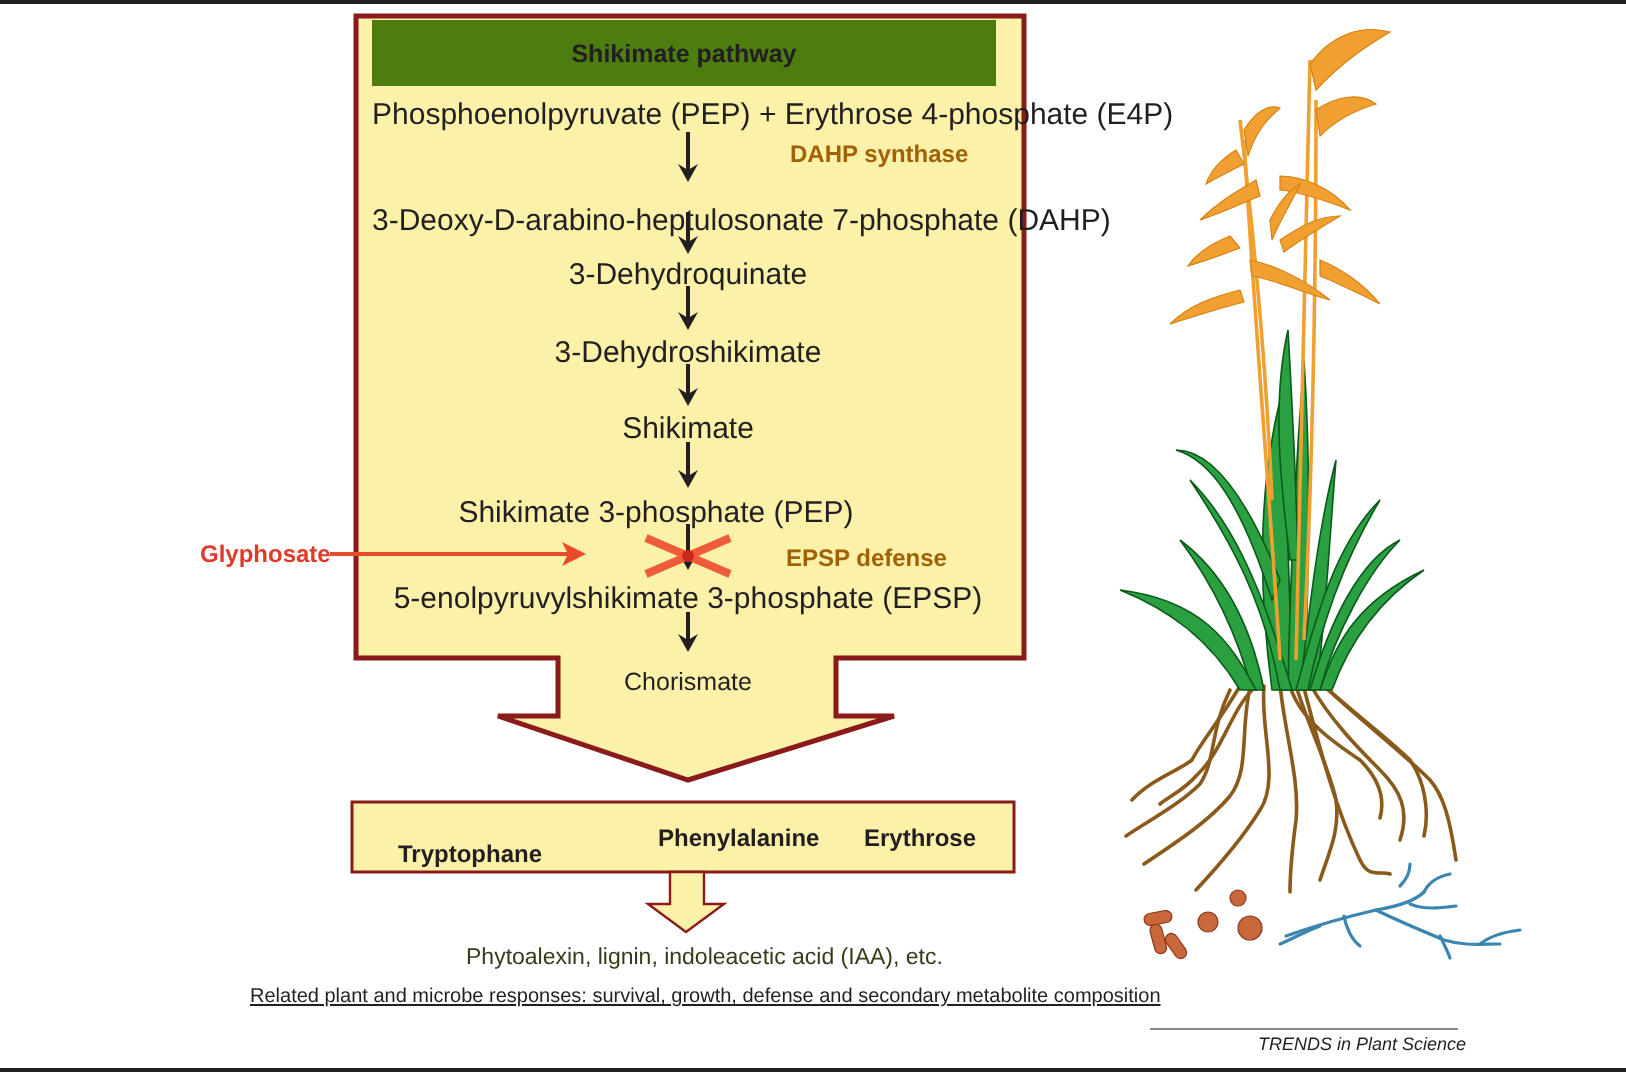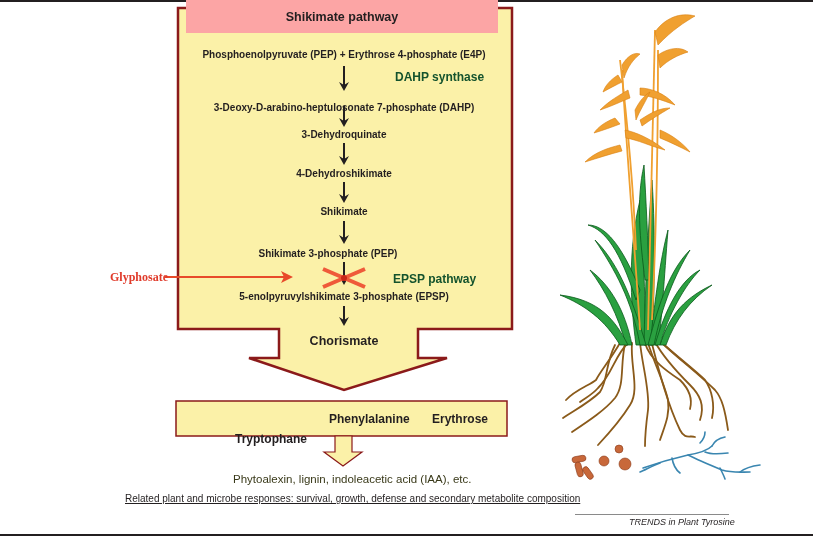--- a/index.html
+++ b/index.html
@@ -2,28 +2,28 @@
 <html><head>
 <meta charset="utf-8">
 <style>
   html, body { margin:0; padding:0; background:#ffffff; }
   body { width:813px; height:537px; position:relative; overflow:hidden;
          font-family:"Liberation Sans", sans-serif; color:#231f20; }
   .abs { position:absolute; }
   .topline { left:0; top:0; width:813px; height:2px; background:#231f20; }
   .botline { left:0; top:534px; width:813px; height:2px; background:#231f20; }
   svg.shapes { position:absolute; left:0; top:0; }
-  .title-box { left:186px; top:0; width:312px; height:33px; background:#fca5a5;
+  .title-box { left:186px; top:10px; width:312px; height:33px; background:#4d7c0f;
                display:flex; align-items:center; justify-content:center;
                font-weight:bold; font-size:12.5px; }
-  .step { font-weight:bold; font-size:10px; text-align:center; white-space:nowrap; }
-  .enzyme { font-weight:bold; font-size:12px; color:#14532d; white-space:nowrap; }
+  .step { font-weight:normal; font-size:15px; text-align:center; white-space:nowrap; }
+  .enzyme { font-weight:bold; font-size:12px; color:#a16207; white-space:nowrap; }
   .glyph-label { font-weight:bold; font-size:12px; color:#e03a2a; white-space:nowrap; }
   .prod { font-weight:bold; font-size:12px; white-space:nowrap; }
-  .chor { font-weight:bold; font-size:12.5px;text-align:center; }
+  .chor { font-weight:normal; font-size:12.5px;text-align:center; }
   .sec { font-size:11.5px; color:#3a3a1a; white-space:nowrap; }
   .resp { font-size:10px; color:#231f20; white-space:nowrap;text-decoration:underline; }
   .trends { font-style:italic; font-size:9px; color:#231f20; white-space:nowrap; }
   .trends-line { left:575px; top:514px; width:154px; height:1px; background:#8a8a8a; }
 </style>
 </head>
 <body>
 
 <div class="abs topline"></div>
 
@@ -143,33 +143,33 @@
     </g>
   </g>
 </svg>
 
 <div class="abs title-box">Shikimate pathway</div>
 
 <div class="abs step" style="left:186px; top:49px; width:316px;">Phosphoenolpyruvate (PEP) + Erythrose 4-phosphate (E4P)</div>
 <div class="abs enzyme" style="left:395px; top:70px;">DAHP synthase</div>
 <div class="abs step" style="left:186px; top:102px; width:316px;">3-Deoxy-D-arabino-heptulosonate 7-phosphate (DAHP)</div>
 <div class="abs step" style="left:186px; top:129px; width:316px;">3-Dehydroquinate</div>
-<div class="abs step" style="left:186px; top:168px; width:316px;">4-Dehydroshikimate</div>
+<div class="abs step" style="left:186px; top:168px; width:316px;">3-Dehydroshikimate</div>
 <div class="abs step" style="left:186px; top:206px; width:316px;">Shikimate</div>
 <div class="abs step" style="left:170px; top:248px; width:316px;">Shikimate 3-phosphate (PEP)</div>
-<div class="abs enzyme" style="left:393px; top:272px;">EPSP pathway</div>
+<div class="abs enzyme" style="left:393px; top:272px;">EPSP defense</div>
 <div class="abs step" style="left:186px; top:291px; width:316px;">5-enolpyruvylshikimate 3-phosphate (EPSP)</div>
 <div class="abs step chor" style="left:186px; top:334px; width:316px;">Chorismate</div>
 
-<div class="abs glyph-label" style="left:110px; top:270px;font-family:Liberation Serif, serif;">Glyphosate</div>
+<div class="abs glyph-label" style="left:100px; top:270px;">Glyphosate</div>
 
-<div class="abs prod" style="left:199px; top:432px;margin-left:36px;">Tryptophane</div>
+<div class="abs prod" style="left:199px; top:420px;">Tryptophane</div>
 <div class="abs prod" style="left:309px; top:412px;margin-left:20px;">Phenylalanine</div>
 <div class="abs prod" style="left:432px; top:412px;">Erythrose</div>
 
 <div class="abs sec" style="left:205px; top:473px;margin-left:28px;">Phytoalexin, lignin, indoleacetic acid (IAA), etc.</div>
 
 <div class="abs resp" style="left:125px; top:493px;">Related plant and microbe responses: survival, growth, defense and secondary metabolite composition</div>
 
 <div class="abs trends-line"></div>
-<div class="abs trends" style="left:629px; top:517px;">TRENDS in Plant Tyrosine</div>
+<div class="abs trends" style="left:629px; top:517px;">TRENDS in Plant Science</div>
 
 <div class="abs botline"></div>
 
 </body></html>

